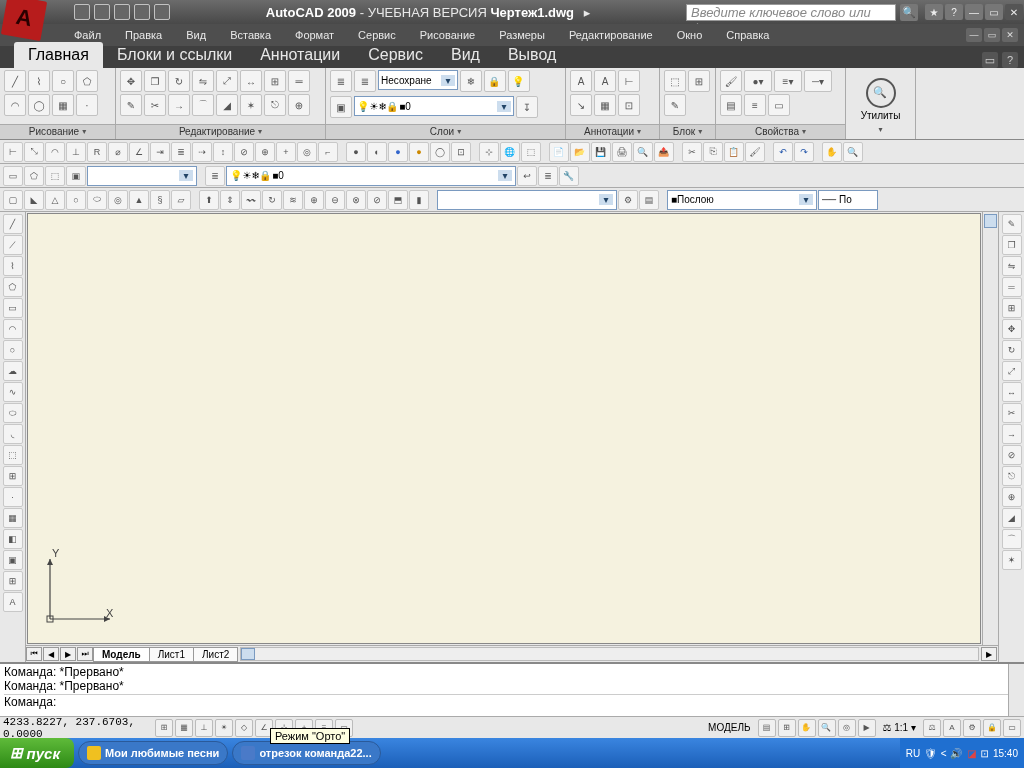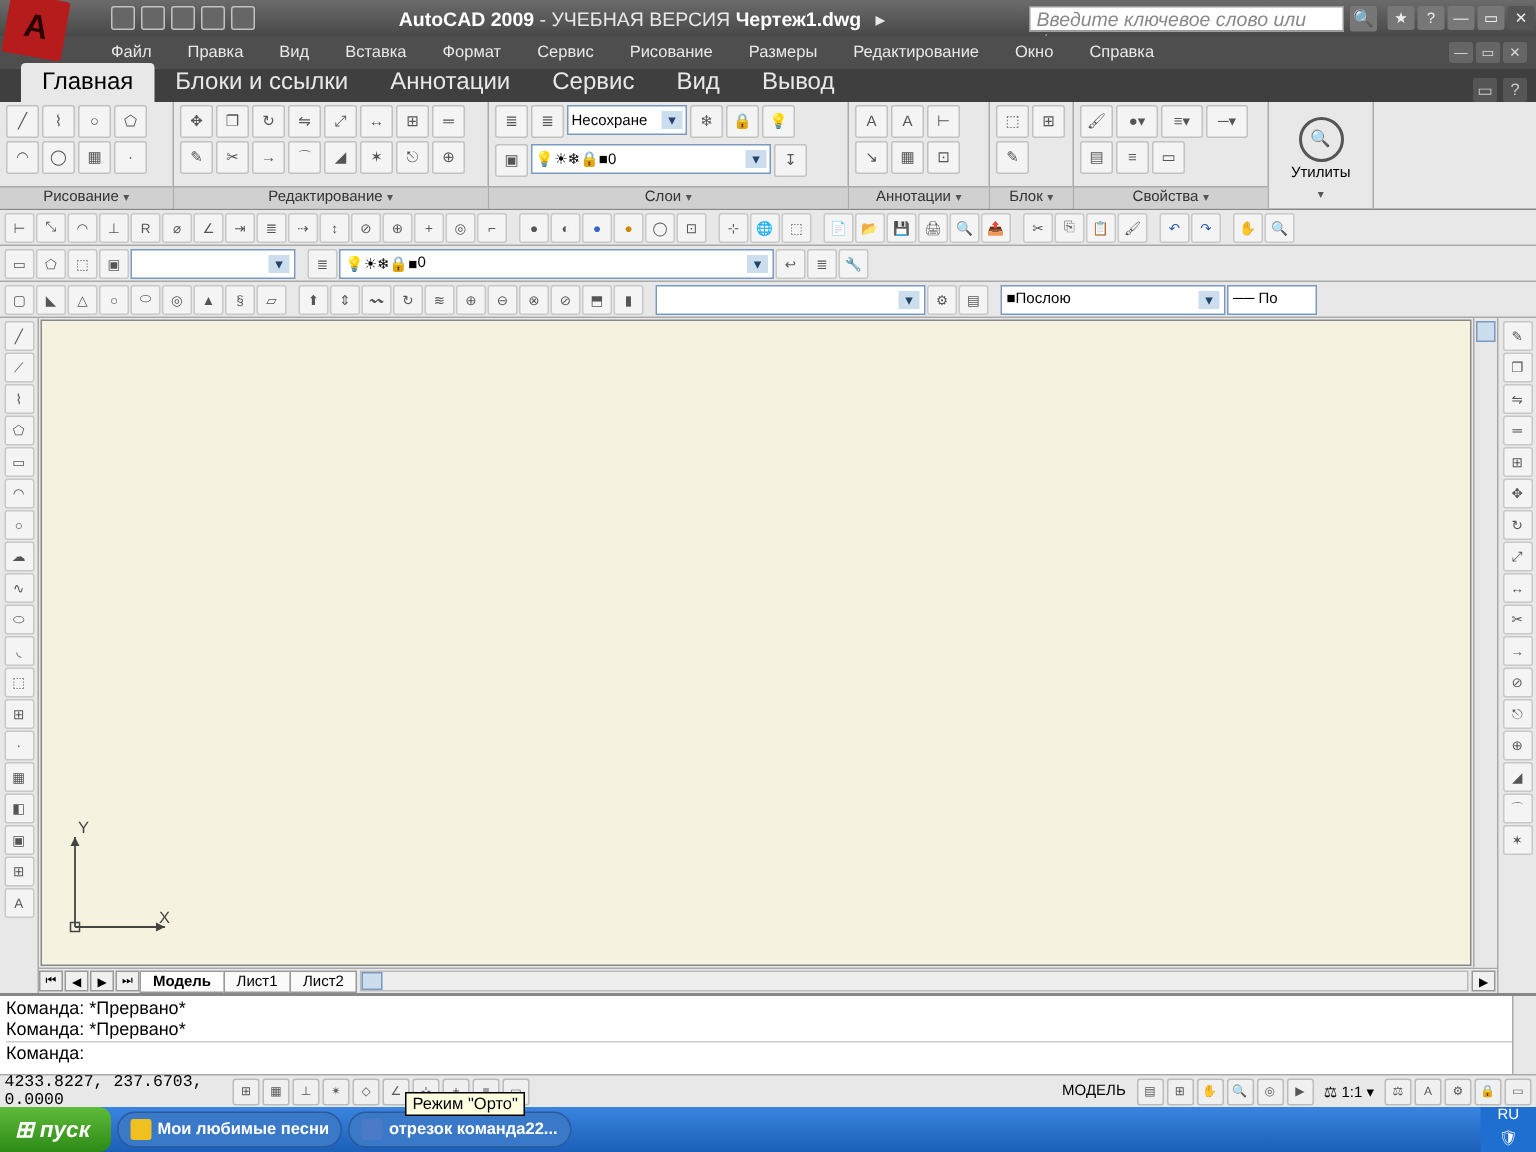--- a/index.html
+++ b/index.html
@@ -82,21 +82,21 @@
 .status .coord { width:150px; font-family:"Courier New",monospace; font-size:11px; }
 .status .sb { width:18px; height:18px; border:1px solid #bbb; background:#f0f0f0; border-radius:2px; display:flex;align-items:center;justify-content:center; font-size:8px; color:#555;}
 .status .mdl { padding:0 5px; font-size:10px; }
 .tooltip { position:absolute; background:#ffffe1; border:1px solid #000; padding:1px 4px; font-size:11px; z-index:50; }
 
 
 .taskbar { height:30px; background:linear-gradient(#3a85e0,#1b5fb8); display:flex; align-items:center; color:#fff; font-size:11px; }
 .taskbar .start { height:30px; background:linear-gradient(#5fbb3a,#2d8a15); padding:0 14px 0 10px; display:flex; align-items:center; font-style:italic; font-weight:bold; font-size:15px; border-radius:0 8px 8px 0;}
 .taskbar .tbtn { height:24px; background:#3a78c8; border:1px solid #2a5a9a; margin-left:4px; padding:0 8px; display:flex; align-items:center; gap:4px; border-radius:12px; max-width:170px;font-weight:bold;}
 .taskbar .tbtn.active { background:#2a5aa0; border-color:#18407a;}
-.taskbar .tray { margin-left:auto; height:30px; background:#1f6fd0; display:flex; align-items:center; padding:0 6px; gap:4px;flex-direction:column;}
+.taskbar .tray { margin-left:auto; height:30px; background:#1f6fd0; display:flex; align-items:center; padding:0 6px; gap:4px;}
 .taskbar .tray span { font-size:10px; }
 .ticon { width:14px; height:14px; background:#f0c020; border-radius:2px; display:inline-block;}
 </style>
 </head>
 <body>
 
 <div class="win">
 
  <div class="titlebar">
   <div class="logo">

